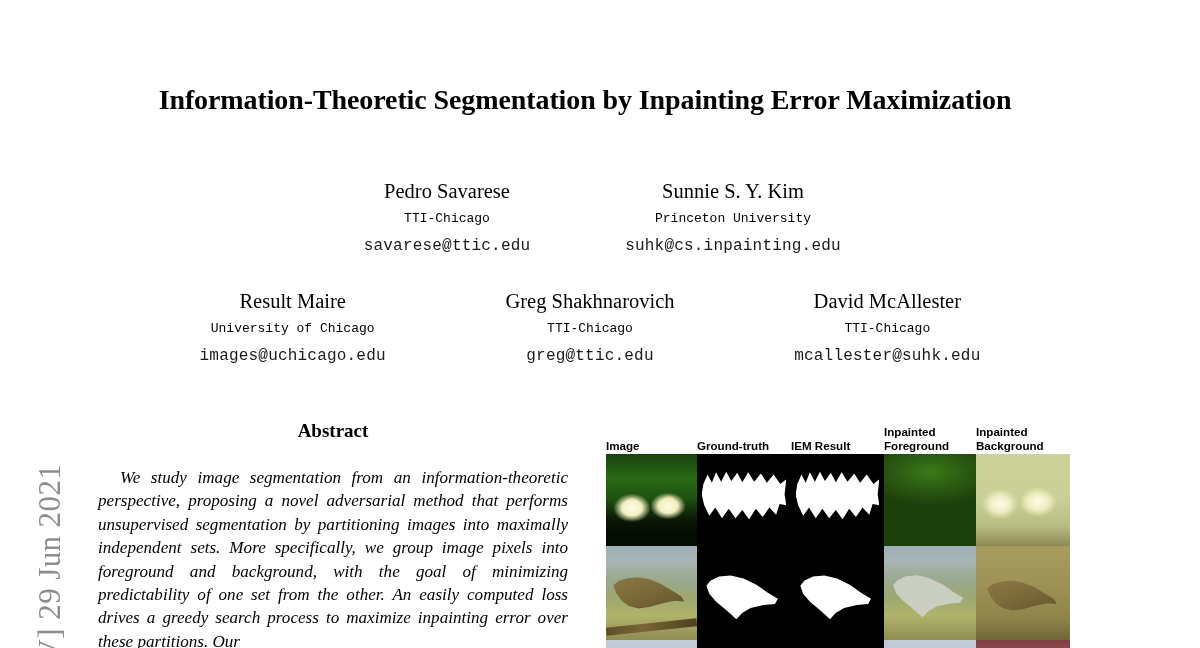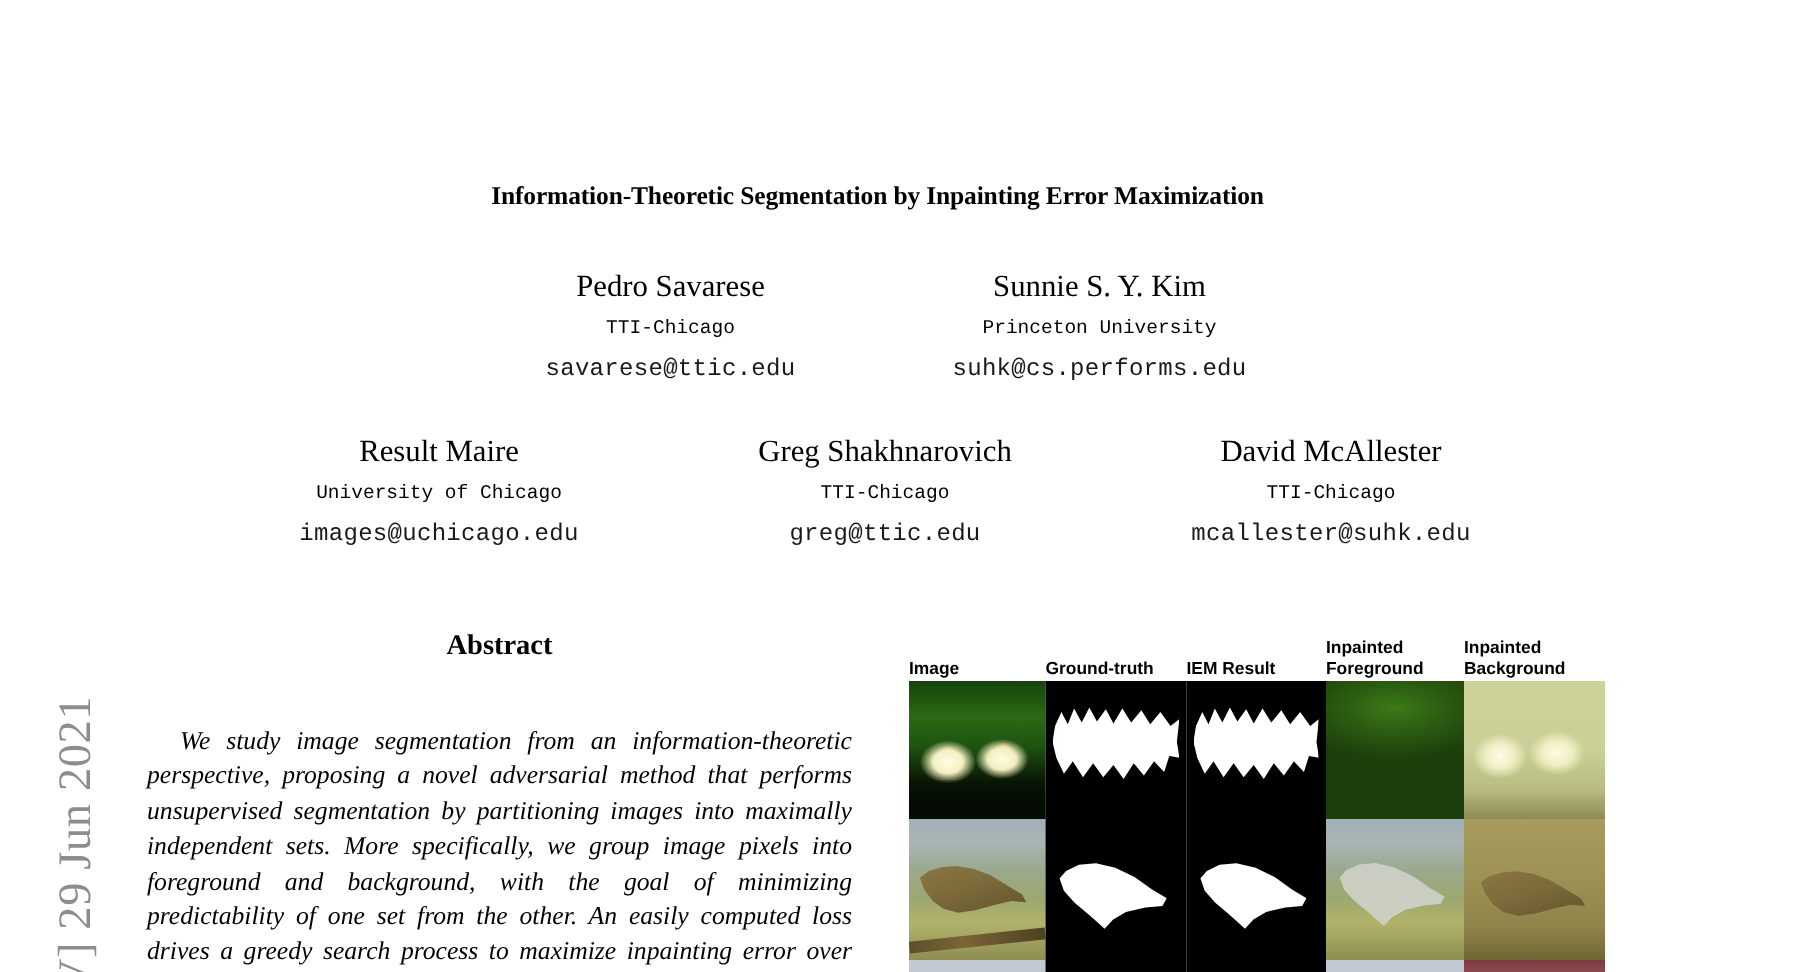--- a/index.html
+++ b/index.html
@@ -37,26 +37,26 @@
     font-size: 31px;
     letter-spacing: 0.4px;
     color: #8d8d8d;
     white-space: nowrap;
   }
 
   
   #paper-title {
     position: absolute;
     left: 80px;
-    top: 116px;
+    top: 85px;
     width: 1010px;
     text-align: center;
     font-family: "Liberation Serif", serif;
     font-weight: bold;
-    font-size: 17px;
+    font-size: 28px;
     letter-spacing: -0.1px;
     line-height: 30px;
   }
 
   
   .author-row {
     position: absolute;
     display: flex;
     justify-content: center;
     gap: 12px;
@@ -104,21 +104,21 @@
     position: absolute;
     left: 98px;
     top: 420px;
     width: 470px;
   }
   #abstract-heading {
     text-align: center;
     font-family: "Liberation Serif", serif;
     font-weight: bold;
     font-size: 19px;
-    margin-bottom: 40px;
+    margin-bottom: 24px;
   }
   #abstract-body {
     font-family: "Liberation Serif", serif;
     font-style: italic;
     font-size: 17.1px;
     line-height: 23.4px;
     text-align: justify;
     text-indent: 22px;
     hyphens: none;
   }
@@ -318,21 +318,21 @@
 
 <div class="author-row" id="author-row-1">
   <div class="author-block">
     <div class="author-name">Pedro Savarese</div>
     <div class="author-affil">TTI-Chicago</div>
     <div class="author-email">savarese@ttic.edu</div>
   </div>
   <div class="author-block">
     <div class="author-name">Sunnie S. Y. Kim</div>
     <div class="author-affil">Princeton University</div>
-    <div class="author-email">suhk@cs.performs.edu</div>
+    <div class="author-email">suhk@cs.inpainting.edu</div>
   </div>
 </div>
 
 <div class="author-row" id="author-row-2">
   <div class="author-block">
     <div class="author-name">Result Maire</div>
     <div class="author-affil">University of Chicago</div>
     <div class="author-email">images@uchicago.edu</div>
   </div>
   <div class="author-block">

